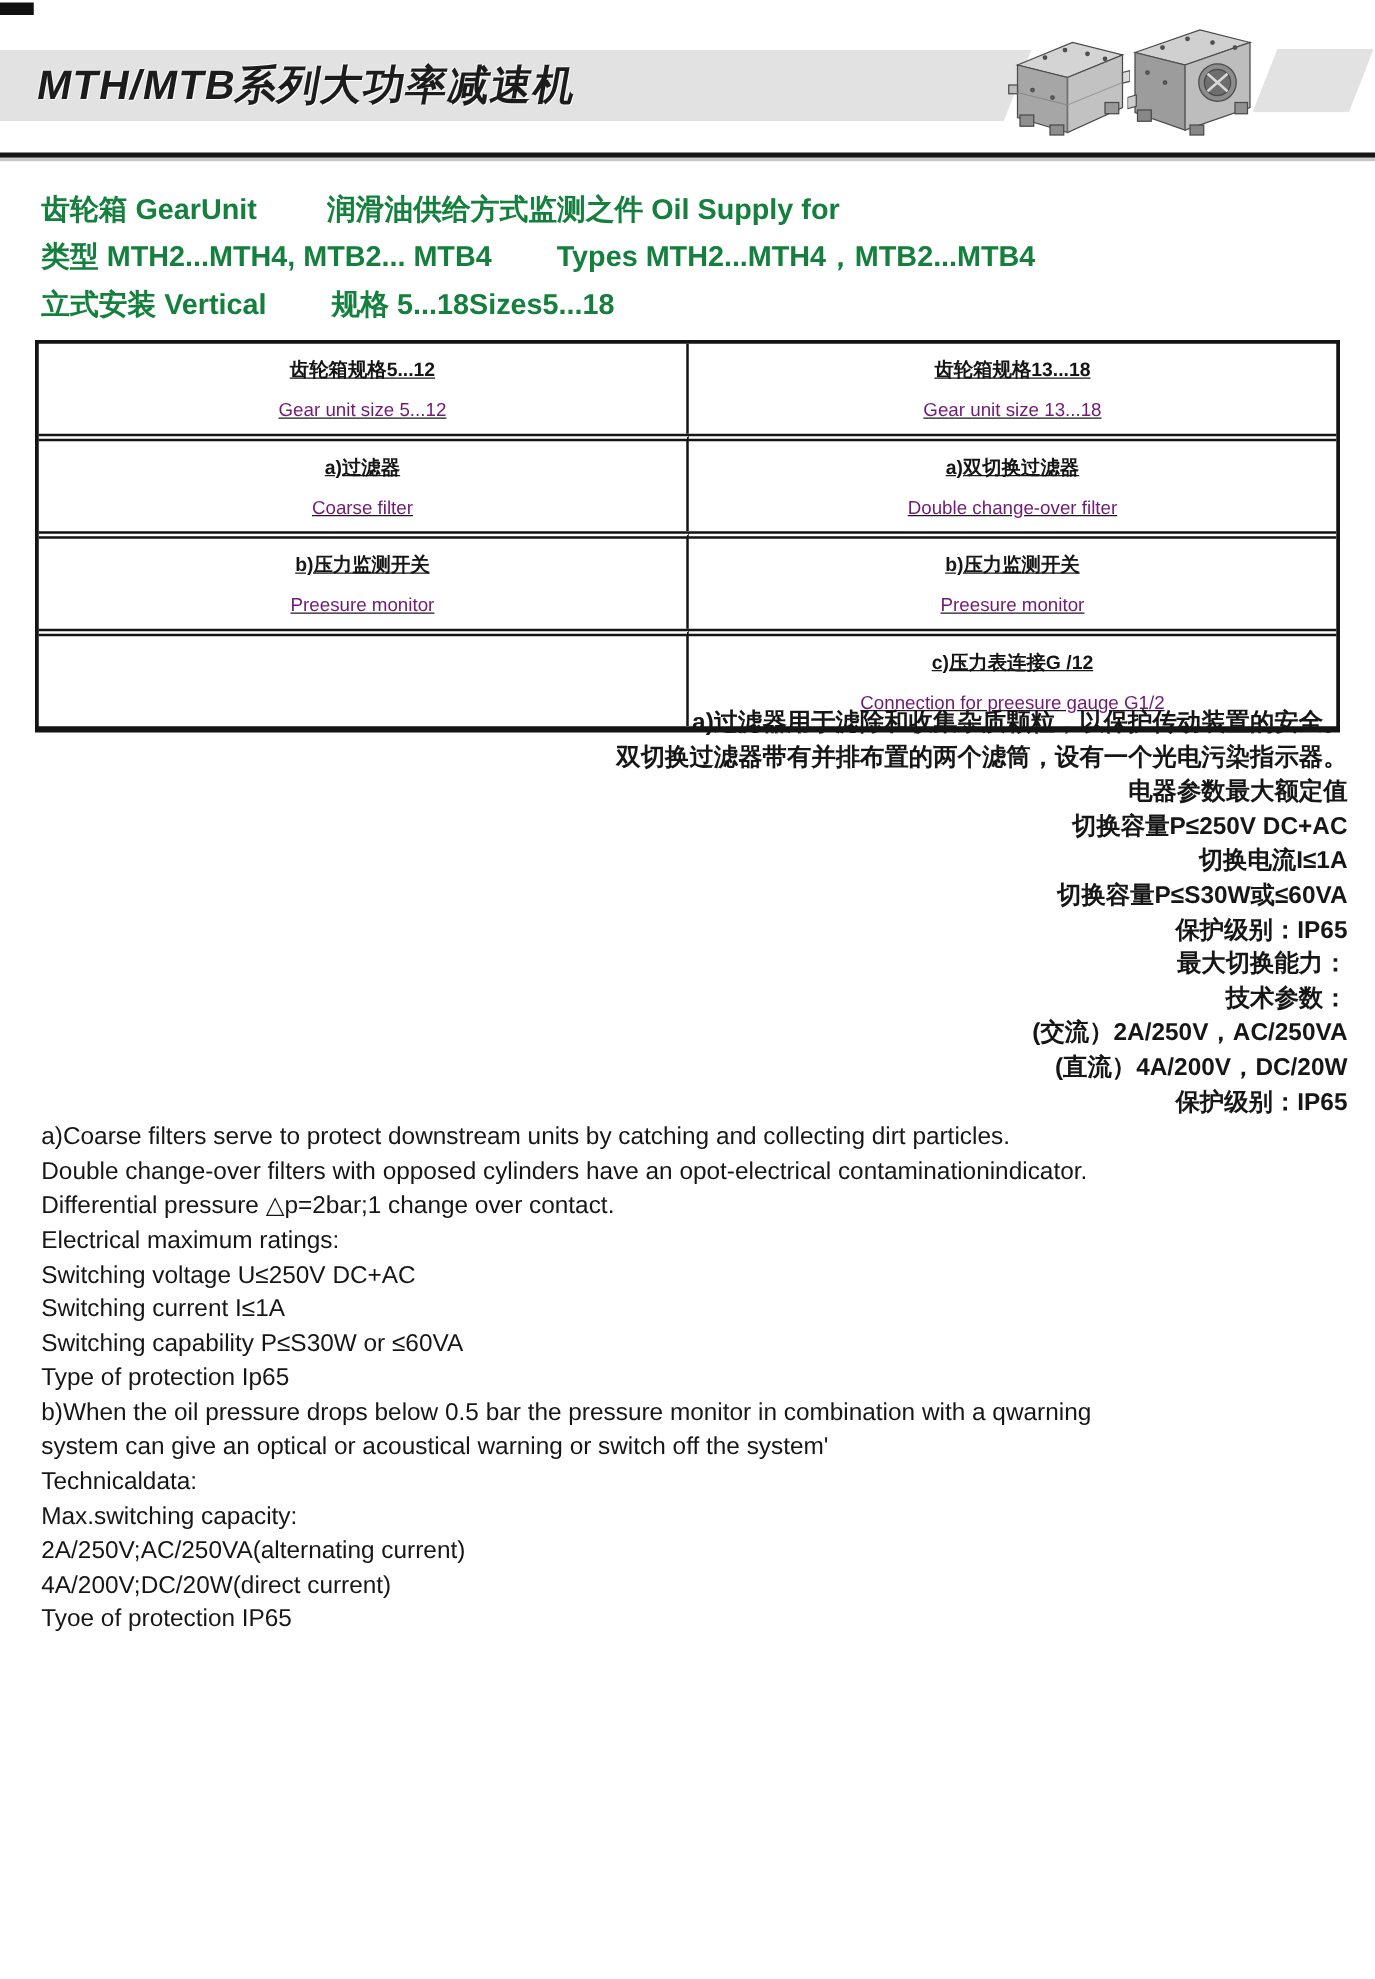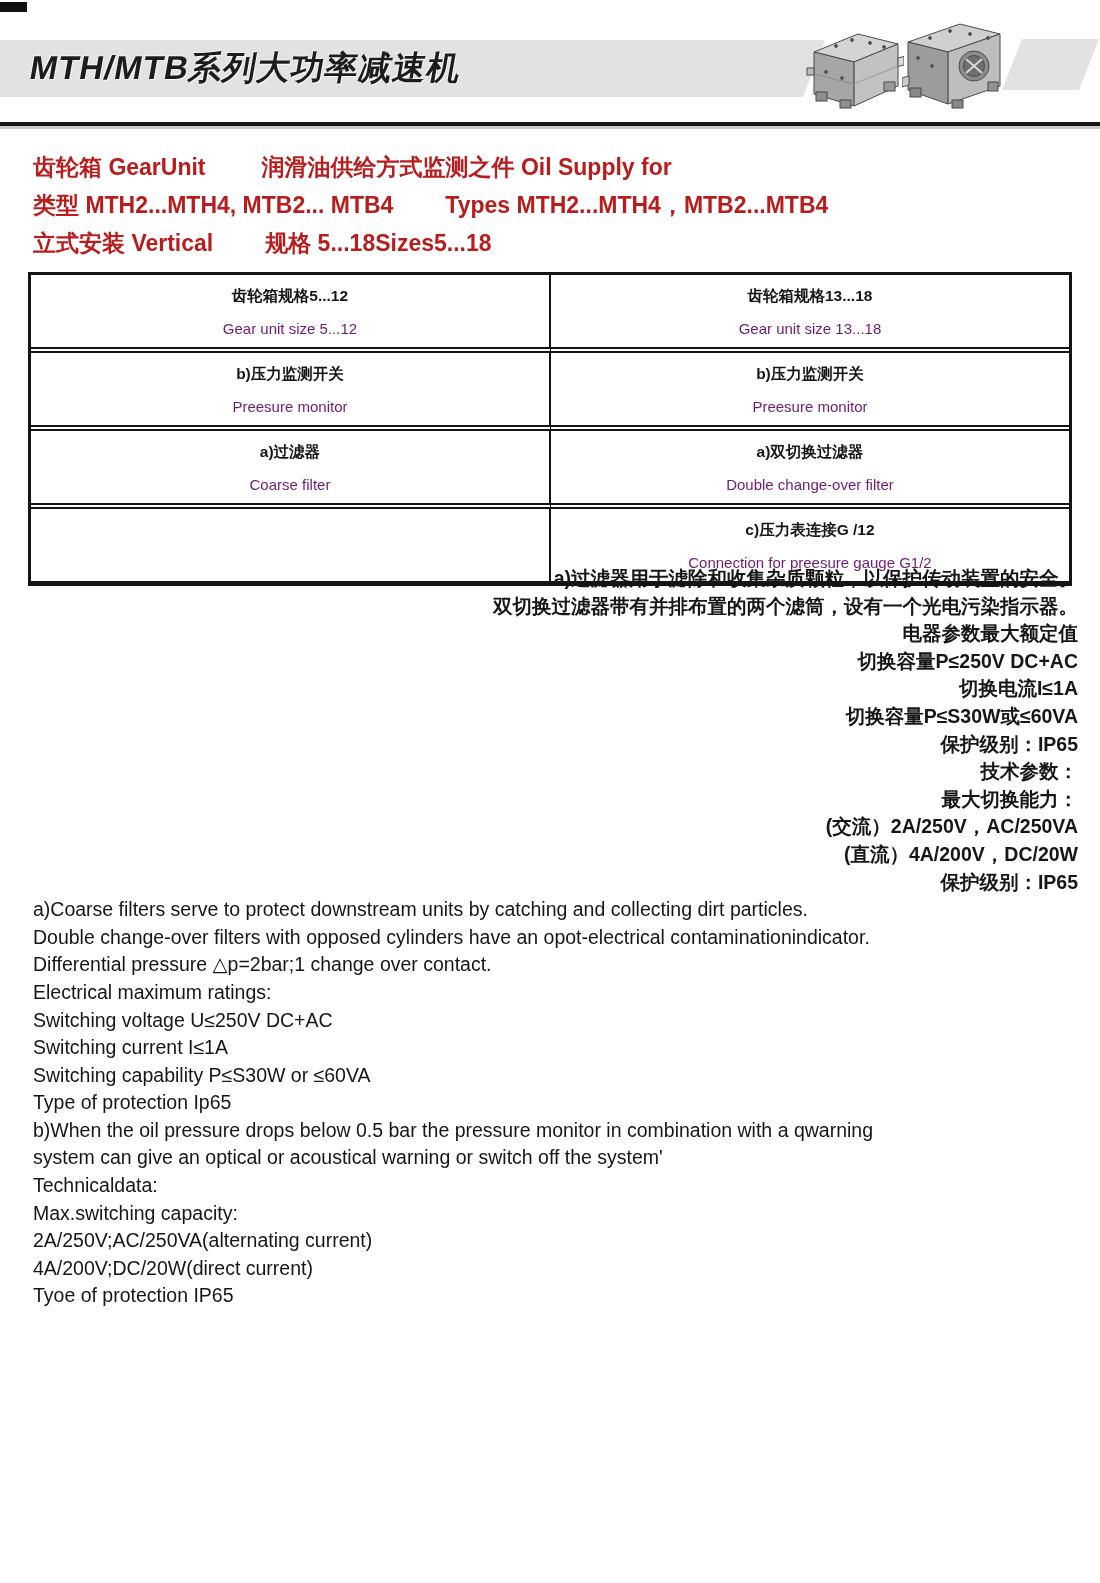--- a/index.html
+++ b/index.html
@@ -27,33 +27,33 @@
     white-space:nowrap;
   }
   .gearbox-left  { position:absolute; left:806px; top:22px; }
   .gearbox-right { position:absolute; left:902px; top:14px; }
   .header-rule {
     position:absolute; left:0; top:122px; width:1100px; height:4px; background:#161616;
     box-shadow:0 3px 0 #c9c9c9;
   }
 
   
-  .intro { position:absolute; left:33px; top:148px; font-size:23px; font-weight:bold; line-height:38px; white-space:nowrap; color:#b91c1c; }
+  .intro { position:absolute; left:33px; top:148px; font-size:23px; font-weight:bold; line-height:38px; white-space:nowrap; color:#15803d; }
   .intro .gap-a { margin-left:56px; }
   .intro .gap-b { margin-left:52px; }
   .intro .gap-c { margin-left:52px; }
   .intro .gap-d { }
 
   
   .spec-table {
     position:absolute; left:28px; top:272px; width:1044px;
     border-collapse:separate; border-spacing:0; table-layout:fixed;
     border:3px solid #141414; border-bottom-width:5px;
   }
-  .spec-table td { width:50%; height:64px; padding:4px 20px; vertical-align:middle; }
+  .spec-table td { width:50%; height:64px; padding:4px 20px; vertical-align:middle;text-decoration:underline; }
   .spec-table td.first { border-right:2px solid #141414; }
   .spec-table tr.sep td { border-top:6px double #141414; }
   .cell-stack { display:flex; flex-direction:column; justify-content:center; row-gap:13px; text-align:center; }
   .cell-zh { font-size:15.5px; font-weight:bold; color:#151515; }
   .cell-en { font-size:15px; color:#701a75; }
 
   
   .body-text { position:absolute; left:33px; top:565px; width:1045px; font-size:19.5px; line-height:27.6px; color:#161616; }
   .body-text .line { white-space:nowrap; }
   .body-text .zh { font-weight:bold;text-align:right; }
@@ -142,42 +142,42 @@
         <td>
           <div class="cell-stack">
             <div class="cell-zh">齿轮箱规格13...18</div>
             <div class="cell-en">Gear unit size 13...18</div>
           </div>
         </td>
       </tr>
       <tr class="sep">
         <td class="first">
           <div class="cell-stack">
+            <div class="cell-zh">a)过滤器</div>
+            <div class="cell-en">Coarse filter</div>
+          </div>
+        </td>
+        <td>
+          <div class="cell-stack">
+            <div class="cell-zh">a)双切换过滤器</div>
+            <div class="cell-en">Double change-over filter</div>
+          </div>
+        </td>
+      </tr>
+      <tr class="sep">
+        <td class="first">
+          <div class="cell-stack">
             <div class="cell-zh">b)压力监测开关</div>
             <div class="cell-en">Preesure monitor</div>
           </div>
         </td>
         <td>
           <div class="cell-stack">
             <div class="cell-zh">b)压力监测开关</div>
             <div class="cell-en">Preesure monitor</div>
-          </div>
-        </td>
-      </tr>
-      <tr class="sep">
-        <td class="first">
-          <div class="cell-stack">
-            <div class="cell-zh">a)过滤器</div>
-            <div class="cell-en">Coarse filter</div>
-          </div>
-        </td>
-        <td>
-          <div class="cell-stack">
-            <div class="cell-zh">a)双切换过滤器</div>
-            <div class="cell-en">Double change-over filter</div>
           </div>
         </td>
       </tr>
       <tr class="sep">
         <td class="first">
           <div class="cell-stack">
             <div class="cell-zh"></div>
             <div class="cell-en"></div>
           </div>
         </td>
@@ -192,22 +192,22 @@
   </table>
 
   <section class="body-text">
     <div class="line zh">a)过滤器用于滤除和收集杂质颗粒，以保护传动装置的安全。</div>
     <div class="line zh">双切换过滤器带有并排布置的两个滤筒，设有一个光电污染指示器。</div>
     <div class="line zh">电器参数最大额定值</div>
     <div class="line zh">切换容量P≤250V DC+AC</div>
     <div class="line zh">切换电流I≤1A</div>
     <div class="line zh">切换容量P≤S30W或≤60VA</div>
     <div class="line zh">保护级别：IP65</div>
+    <div class="line zh">最大切换能力：</div>
     <div class="line zh">技术参数：</div>
-    <div class="line zh">最大切换能力：</div>
     <div class="line zh">(交流）2A/250V，AC/250VA</div>
     <div class="line zh">(直流）4A/200V，DC/20W</div>
     <div class="line zh">保护级别：IP65</div>
     <div class="line en">a)Coarse filters serve to protect downstream units by catching and collecting dirt particles.</div>
     <div class="line en">Double change-over filters with opposed cylinders have an opot-electrical contaminationindicator.</div>
     <div class="line en">Differential pressure △p=2bar;1 change over contact.</div>
     <div class="line en">Electrical maximum ratings:</div>
     <div class="line en">Switching voltage U≤250V DC+AC</div>
     <div class="line en">Switching current I≤1A</div>
     <div class="line en">Switching capability P≤S30W or ≤60VA</div>

